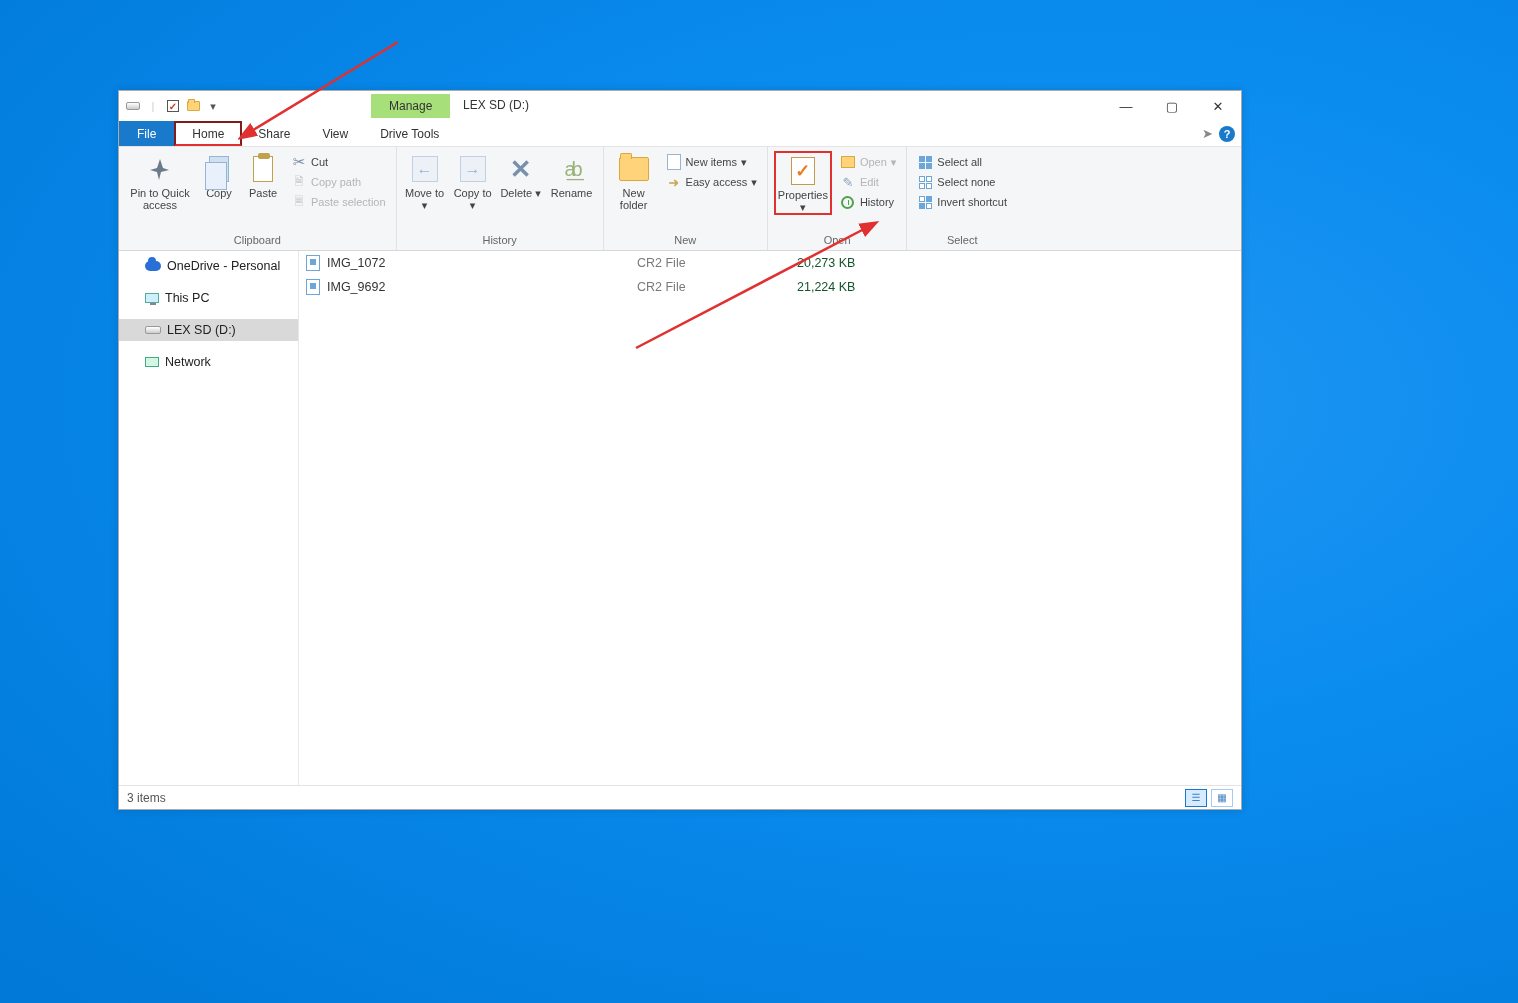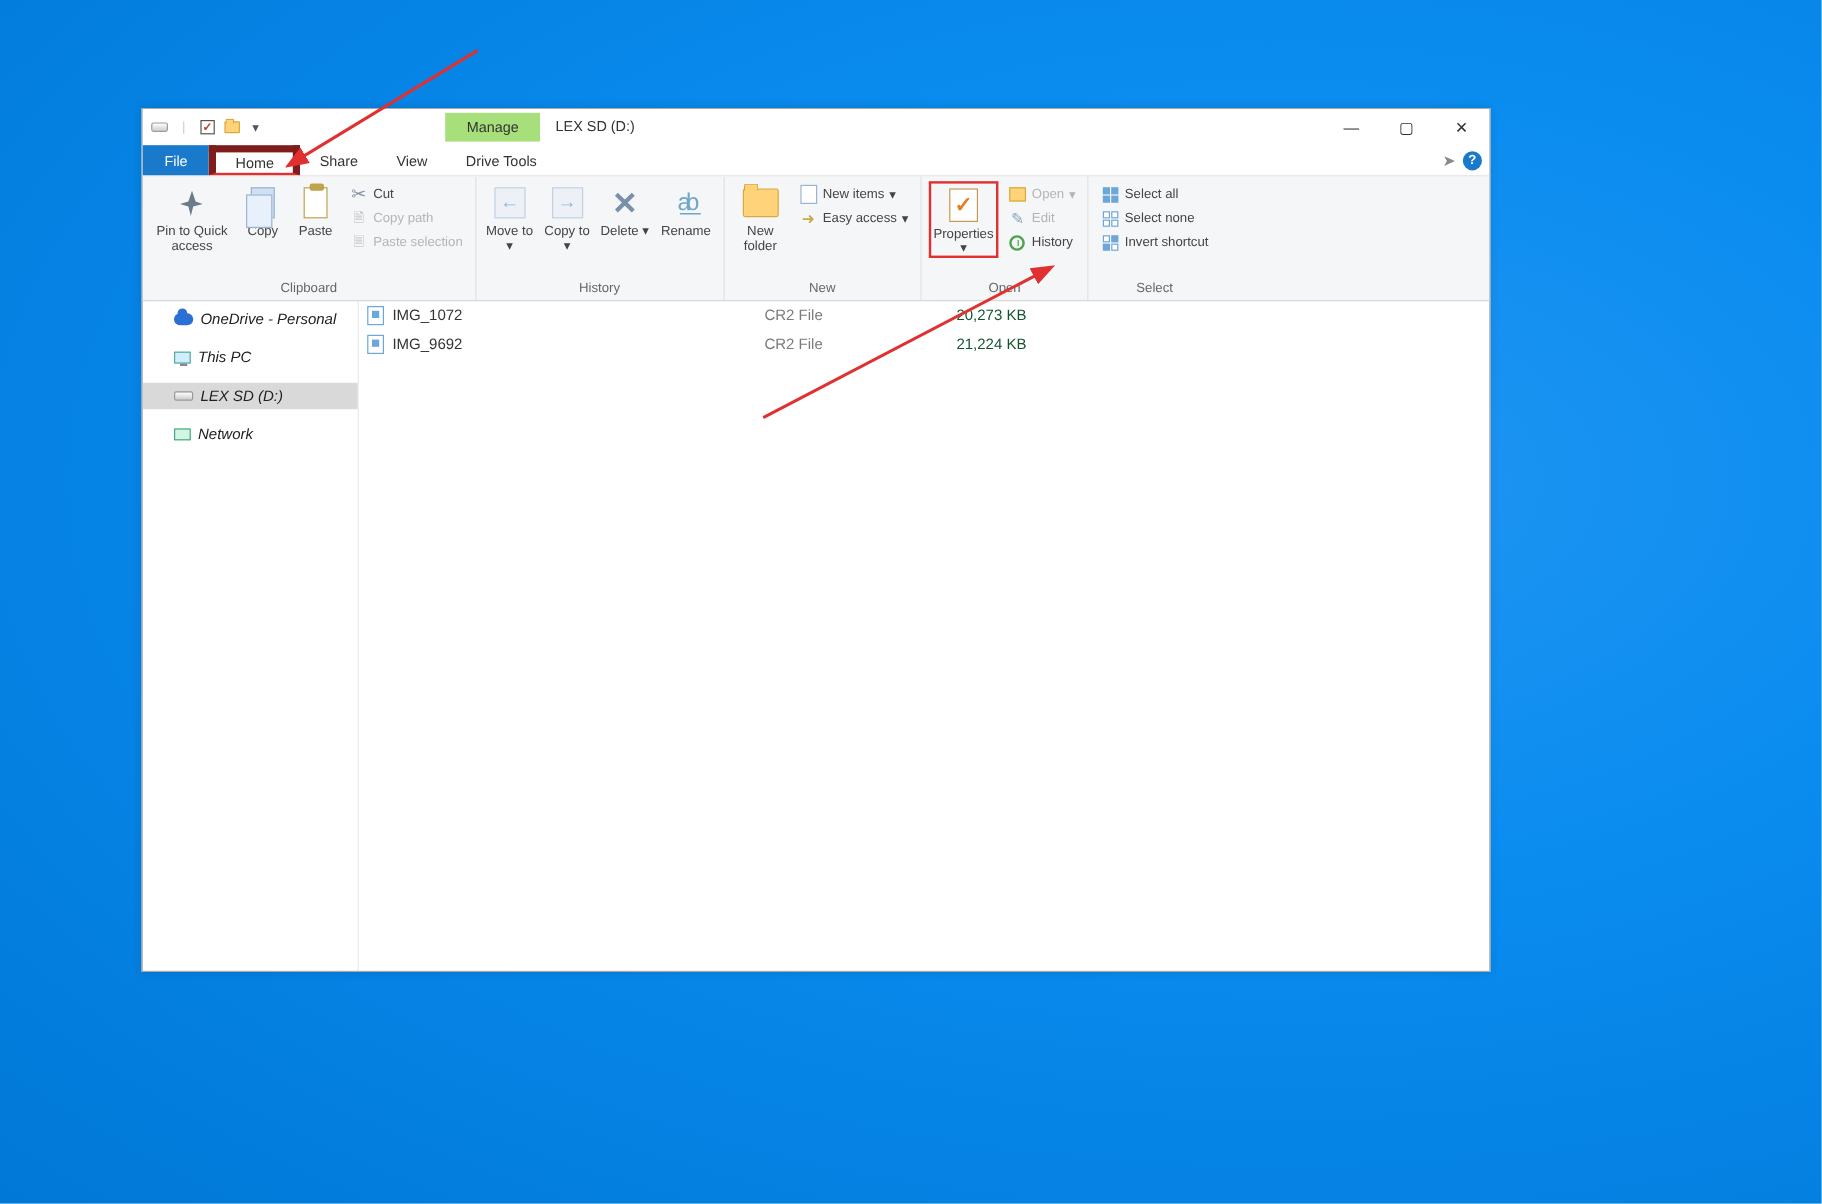--- a/index.html
+++ b/index.html
@@ -20,39 +20,39 @@
   .folder-ico16::before{content:"";position:absolute;top:-3px;left:0;width:5px;height:3px;background:#ffd37a;border:1px solid #daa93e;border-bottom:none;border-radius:1px 1px 0 0;}
   .chk16 { width:12px; height:12px; border:1px solid #555; display:flex; align-items:center; justify-content:center; color:#c0392b; font-size:10px; font-weight:bold; }
   .caret16 { font-size:9px; color:#555; }
   .ctx-tab { position:absolute; left:252px; top:3px; background:#a7e07a; color:#333; font-size:12px; padding:5px 18px; }
   .ctx-title { position:absolute; left:344px; top:7px; font-size:12px; color:#333; }
   .win-controls { position:absolute; right:0; top:0; display:flex; }
   .win-btn { width:46px; height:30px; display:flex; align-items:center; justify-content:center; font-size:13px; color:#333;}
   .tabbar { height:26px; display:flex; align-items:stretch; background:#fff; border-bottom:1px solid #e4e4e4; position:relative;justify-content:center;}
   .tab { padding:0 16px; font-size:12px; display:flex; align-items:center; color:#333; }
   .tab.file { background:#1979ca; color:#fff; padding:0 18px;}
-  .tab.active { border:6px solid #7f1d1d; border-bottom:2px solid #e03030; background:#fff; }
+  .tab.active { border:2px solid #7f1d1d; border-bottom:2px solid #e03030; background:#fff; }
   .tabbar .right { margin-left:auto; display:flex; align-items:center; padding-right:6px; gap:6px;}
   .help-circle{width:16px;height:16px;border-radius:50%;background:#1979ca;color:#fff;font-size:11px;font-weight:bold;display:flex;align-items:center;justify-content:center;}
   .ribbon { background:#f5f6f7; border-bottom:1px solid #d8d8d8; display:flex; align-items:stretch; height:104px;}
   .group { border-right:1px solid #e1e1e1; display:flex; flex-direction:column; }
   .group .body { flex:1; display:flex; align-items:flex-start; padding:4px 6px; gap:4px; }
   .group .label { text-align:center; font-size:11px; color:#666; padding:2px 0 4px;}
   .bigbtn { width:56px; display:flex; flex-direction:column; align-items:center; justify-content:center; gap:2px; padding-top:2px;}
   .bigbtn .icon { width:32px; height:32px; display:flex; align-items:center; justify-content:center; position:relative; }
   .bigbtn .lbl { font-size:11px; color:#444; text-align:center; line-height:12px; }
   .dim { color:#b5b5b5 !important; }
   .dim svg, .dim .icon * { opacity:0.55; }
   .smallstack { display:flex; flex-direction:column; gap:2px; padding-top:2px;}
   .smallbtn { display:flex; align-items:center; gap:4px; font-size:11px; color:#444; padding:1px 4px; white-space:nowrap;}
   .smallbtn .si { width:16px; height:16px; display:flex; align-items:center; justify-content:center;}
   .highlight-red { border:2px solid #e03030; }
   .content { flex:1; display:flex; min-height:0;}
   .nav { width:180px; border-right:1px solid #e8e8e8; padding-top:4px;}
-  .nav-item { display:flex; align-items:center; gap:6px; padding:4px 8px 4px 26px; font-size:12.5px; color:#222;font-style:italic;}
+  .nav-item { display:flex; align-items:center; gap:6px; padding:4px 8px 4px 26px; font-size:12.5px; color:#222;}
   .nav-item.sel { background:#d9d9d9; }
   .cloud{width:16px;height:10px;background:#2a6fd6;border-radius:6px;position:relative;}
   .cloud::before{content:"";position:absolute;top:-4px;left:3px;width:8px;height:8px;background:#2a6fd6;border-radius:50%;}
   .monitor{width:14px;height:10px;border:1px solid #5a9;background:#cfefff;position:relative;}
   .monitor::after{content:"";position:absolute;bottom:-3px;left:4px;width:6px;height:2px;background:#888;}
   .hdd{width:16px;height:8px;background:linear-gradient(#fff,#ccc);border:1px solid #999;border-radius:2px;}
   .net{width:14px;height:10px;border:1px solid #4a8;background:#d5f5e3;position:relative;}
   .files { flex:1; overflow:auto; }
   .row { display:flex; align-items:center; font-size:12.5px; color:#333; height:24px; }
   .row .c-icon{width:28px; display:flex; justify-content:center;}
@@ -67,21 +67,21 @@
   .viewbtn.active{background:#d6ebff;border-color:#1979ca;}
   
   .anno { position:absolute; pointer-events:none; }
   .copyi{width:20px;height:26px;border:1px solid #99b4d1;background:#cfe0f2;position:relative;}
   .copyi::after{content:"";position:absolute;left:-5px;top:5px;width:20px;height:26px;border:1px solid #99b4d1;background:#e8f1fb;}
   .pastei{width:20px;height:26px;background:#fff;border:1px solid #bfa24b;position:relative;}
   .pastei::before{content:"";position:absolute;top:-4px;left:4px;width:12px;height:6px;background:#bfa24b;border-radius:2px;}
   .scissors{color:#7e8fa6;font-size:15px;}
   .arrowbox{width:26px;height:26px;border:1px solid #99b4d1;background:#e8eef7;display:flex;align-items:center;justify-content:center;color:#4581c4;}
   .xmark{font-size:26px;color:#7990ab;font-weight:bold;}
-  .renamei{font-size:20px;color:#0369a1;letter-spacing:-4px;}
+  .renamei{font-size:20px;color:#4d7c0f;letter-spacing:-4px;}
   .folderbig{width:30px;height:24px;background:#ffd37a;border:1px solid #daa93e;border-radius:2px;position:relative;}
   .folderbig::before{content:"";position:absolute;top:-5px;left:0;width:10px;height:5px;background:#ffd37a;border:1px solid #daa93e;border-bottom:none;border-radius:2px 2px 0 0;}
   .docitemi{width:14px;height:16px;border:1px solid #99b4d1;background:#fff;}
   .keyarrow{color:#c8a84b;font-size:13px;}
   .props{width:24px;height:28px;border:1px solid #c49a4b;background:#fff;position:relative;display:flex;align-items:center;justify-content:center;}
   .props .chk{color:#e67e22;font-size:18px;font-weight:bold;}
   .openi{width:14px;height:12px;background:#ffd37a;border:1px solid #daa93e;}
   .editpen{color:#8aa2bd;font-size:13px;}
   .histclock{width:13px;height:13px;border:2px solid #4da34d;border-radius:50%;position:relative;}
   .histclock::after{content:"";position:absolute;top:2px;left:5px;width:1px;height:5px;background:#4da34d;}
@@ -328,20 +328,27 @@
         <span class="c-icon">
             <span class="fileico"></span>
           </span>
         <span class="c-name">IMG_9692</span>
         <span class="c-type">CR2 File</span>
         <span class="c-size">21,224 KB</span>
       </div>
     </div>
   </div>
 
+  <div class="status">
+    <span>3 items</span>
+    <div class="right">
+      <div class="viewbtn active">☰</div>
+      <div class="viewbtn">▦</div>
+    </div>
+  </div>
 
 </div>
 
 <svg class="anno" style="left:238px; top:36px" width="170" height="110">
   <defs>
       <marker id="ah1" markerWidth="10" markerHeight="10" refX="2" refY="3" orient="auto">
         <path d="M0,0 L0,6 L8,3 z" fill="#e03030"></path>
       </marker>
     </defs>
   <line x1="160" y1="6" x2="12" y2="96" stroke="#e03030" stroke-width="2.5" marker-end="url(#ah1)"></line>

